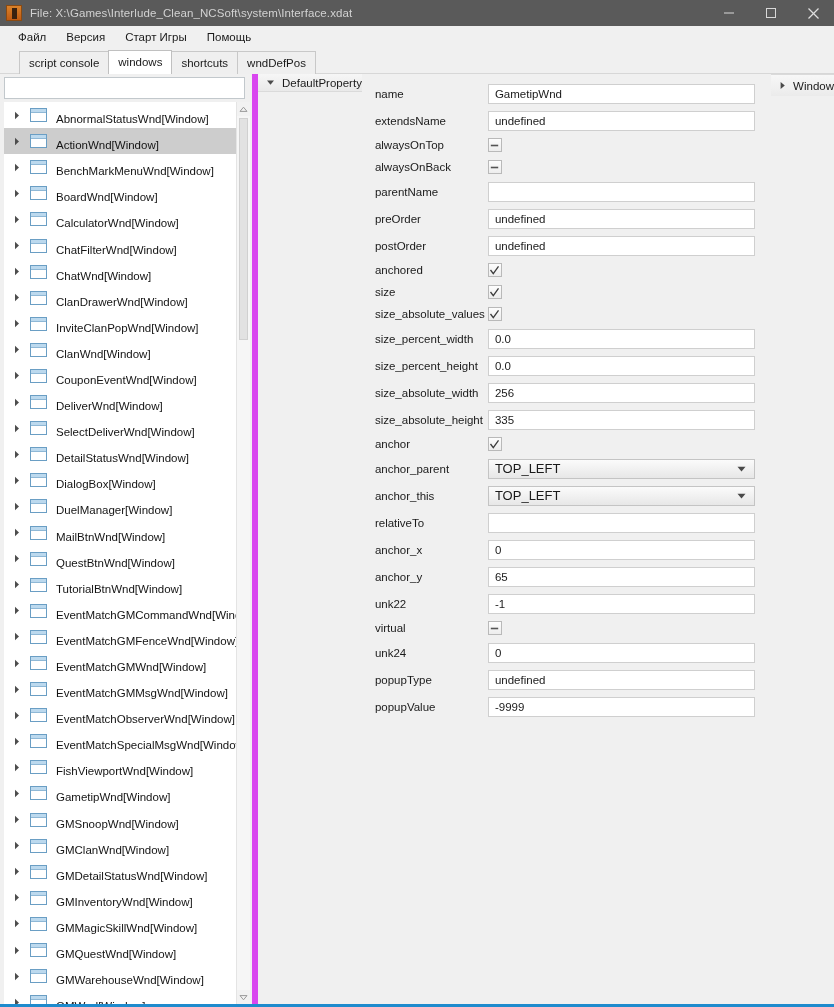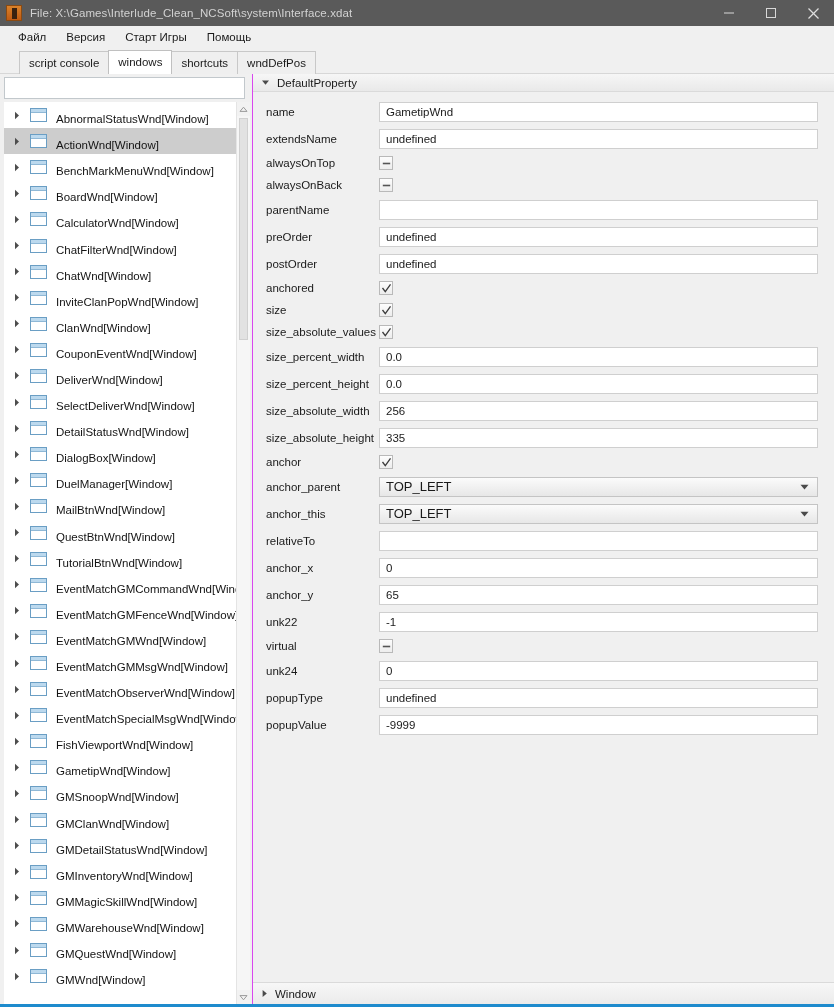--- a/index.html
+++ b/index.html
@@ -207,23 +207,23 @@
     top: 16px;
     height: 222px;
     background: #e2e2e2;
     border: 1px solid #d0d0d0;
   }
 
   
   .right-panel {
     flex: 1 1 auto;
     display: flex;
-    flex-direction: column;
+    flex-direction: row;
     background: #f0f0f0;
-    border-left: 1px solid #d946ef;
+    border-left: 6px solid #d946ef;
     position: relative;
   }
   .section-header {
     height: 18px;
     background: linear-gradient(#f6f6f6, #e9e9e9);
     border-bottom: 1px solid #dadada;
     display: flex;
     align-items: center;
     padding-left: 8px;
     font-size: 11.5px;
@@ -421,20 +421,29 @@
             <span class="wnd-icon"></span>
             <span class="tree-label">ChatWnd[Window]</span>
           </div>
           <div class="tree-row">
             <span class="twisty">
               <svg width="6" height="9" viewBox="0 0 6 9">
                 <path d="M1 0.8 L5 4.5 L1 8.2 Z" fill="#4d4d4d"></path>
               </svg>
             </span>
             <span class="wnd-icon"></span>
+            <span class="tree-label">ClanDrawerWnd[Window]</span>
+          </div>
+          <div class="tree-row">
+            <span class="twisty">
+              <svg width="6" height="9" viewBox="0 0 6 9">
+                <path d="M1 0.8 L5 4.5 L1 8.2 Z" fill="#4d4d4d"></path>
+              </svg>
+            </span>
+            <span class="wnd-icon"></span>
             <span class="tree-label">InviteClanPopWnd[Window]</span>
           </div>
           <div class="tree-row">
             <span class="twisty">
               <svg width="6" height="9" viewBox="0 0 6 9">
                 <path d="M1 0.8 L5 4.5 L1 8.2 Z" fill="#4d4d4d"></path>
               </svg>
             </span>
             <span class="wnd-icon"></span>
             <span class="tree-label">ClanWnd[Window]</span>
@@ -637,30 +646,30 @@
             <span class="wnd-icon"></span>
             <span class="tree-label">GMMagicSkillWnd[Window]</span>
           </div>
           <div class="tree-row">
             <span class="twisty">
               <svg width="6" height="9" viewBox="0 0 6 9">
                 <path d="M1 0.8 L5 4.5 L1 8.2 Z" fill="#4d4d4d"></path>
               </svg>
             </span>
             <span class="wnd-icon"></span>
+            <span class="tree-label">GMQuestWnd[Window]</span>
+          </div>
+          <div class="tree-row">
+            <span class="twisty">
+              <svg width="6" height="9" viewBox="0 0 6 9">
+                <path d="M1 0.8 L5 4.5 L1 8.2 Z" fill="#4d4d4d"></path>
+              </svg>
+            </span>
+            <span class="wnd-icon"></span>
             <span class="tree-label">GMWarehouseWnd[Window]</span>
-          </div>
-          <div class="tree-row">
-            <span class="twisty">
-              <svg width="6" height="9" viewBox="0 0 6 9">
-                <path d="M1 0.8 L5 4.5 L1 8.2 Z" fill="#4d4d4d"></path>
-              </svg>
-            </span>
-            <span class="wnd-icon"></span>
-            <span class="tree-label">GMQuestWnd[Window]</span>
           </div>
           <div class="tree-row">
             <span class="twisty">
               <svg width="6" height="9" viewBox="0 0 6 9">
                 <path d="M1 0.8 L5 4.5 L1 8.2 Z" fill="#4d4d4d"></path>
               </svg>
             </span>
             <span class="wnd-icon"></span>
             <span class="tree-label">GMWnd[Window]</span>
           </div>

